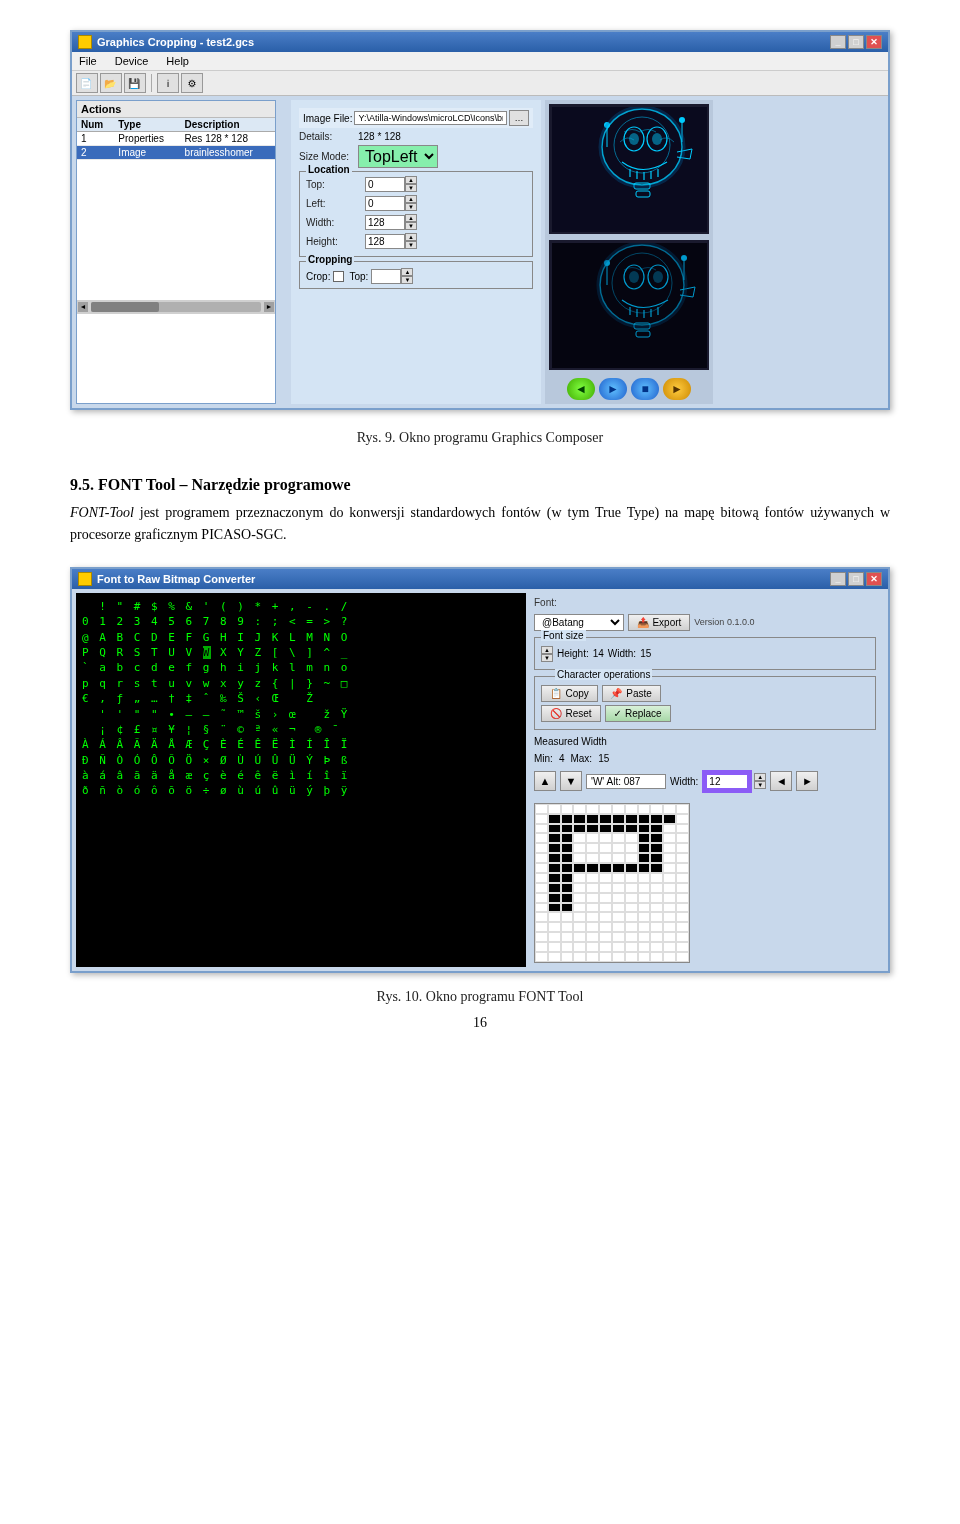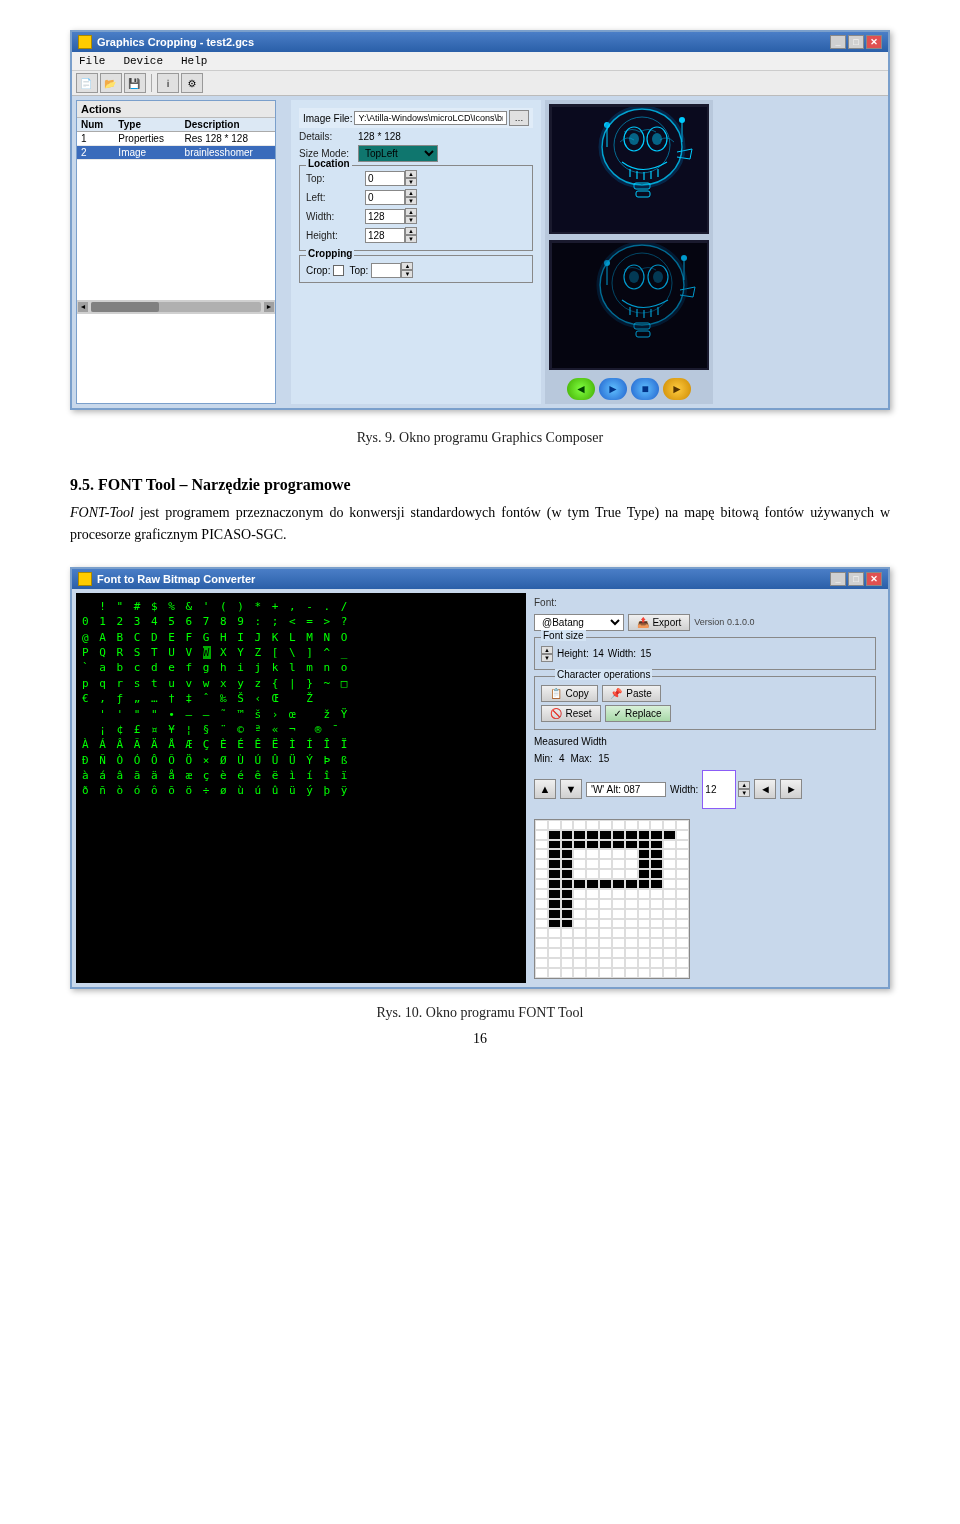--- a/index.html
+++ b/index.html
@@ -56,21 +56,21 @@
       display: flex;
       align-items: center;
       justify-content: center;
       cursor: pointer;
       font-family: Arial, sans-serif;
     }
     .gc-win-btn.close { background: #e05050; color: white; }
 
     .gc-menubar {
       background: #f0f0f0;
-      font-family: Liberation Mono, monospace;
+      font-family: Liberation Sans, sans-serif;
       font-size: 11px;
       padding: 2px 4px;
       display: flex;
       gap: 12px;
       border-bottom: 1px solid #ccc;
     }
     .gc-menubar span { cursor: pointer; padding: 1px 3px; }
 
     .gc-toolbar {
       background: #ececec;
@@ -181,23 +181,23 @@
     .gc-group-title {
       position: absolute;
       top: -8px;
       left: 6px;
       background: #d4e4f4;
       padding: 0 2px;
       font-size: 10px;
       font-weight: bold;
     }
     .gc-select {
-      background: #0f766e;
-      border: 1px solid #888;
-      font-size: 10px;
+      background: #86efac;
+      border: 1px solid #888;
+      font-size: 16px;
       padding: 1px 2px;
       width: 80px;
     }
     .gc-spinbox {
       display: flex;
       align-items: center;
     }
     .gc-spinbox input {
       width: 40px;
       border: 1px solid #888;
@@ -473,24 +473,24 @@
       font-size: 10px;
       padding: 1px 4px;
       min-width: 80px;
     }
     .ft-width-spinbox {
       display: flex;
       align-items: center;
       gap: 2px;
     }
     .ft-width-spinbox input {
-      width: 34px;
-      border: 1px solid #8b5cf6;
-      font-size: 10px;
-      padding: 13px 2px;
+      width: 50px;
+      border: 5px solid #8b5cf6;
+      font-size: 10px;
+      padding: 1px 2px;
       background: white;
     }
 
     
     .bottom-section {
       width: 820px;
       margin-top: 16px;
       margin-bottom: 20px;
     }
     .page-number {

